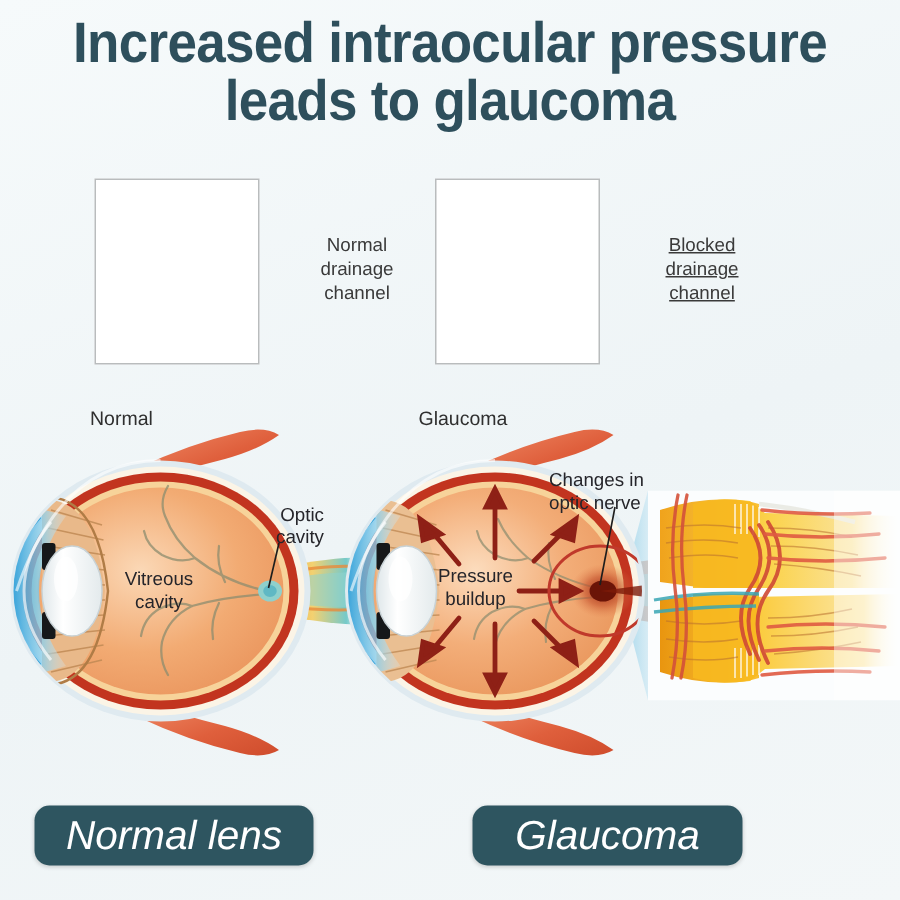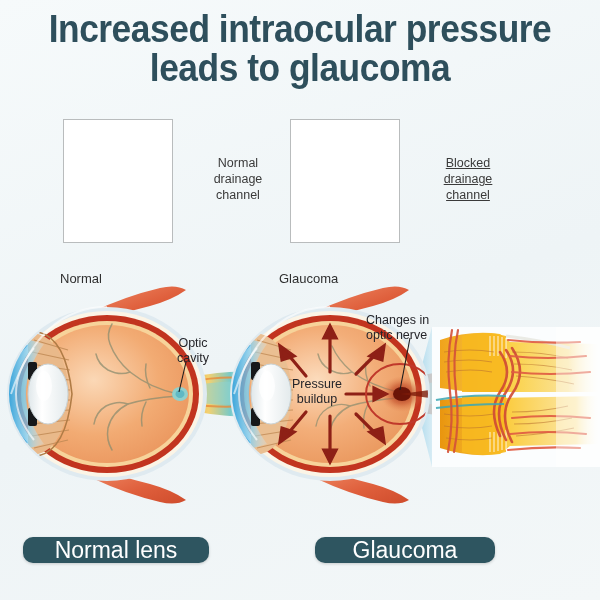--- a/index.html
+++ b/index.html
@@ -66,37 +66,38 @@
   .eyelabel {
     position: absolute;
     color: #25252a;
     font-size: 12.5px;
     line-height: 1.22;
     text-align: center;
     font-weight: normal;
     font-family: "Liberation Sans", sans-serif;
   }
   #label-vitreous { left: 62px;  top: 379px; width: 88px; }
-  #label-opticnerve { left: 170px; top: 336px; width: 46px; text-align:center; }
+  #label-opticnerve { left: 170px; top: 336px; width: 46px; text-align:right; }
   #label-pressure { left: 273px; top: 377px; width: 88px; }
   #label-changes  { left: 366px; top: 313px; width: 92px; text-align:left; }
 
   
   .pill {
     position: absolute;
-    height: 26px;
+    height: 40px;
     background: #2e5560;
     border-radius: 10px;
     color: #ffffff;
-    font-size: 23px;
+    font-size: 27px;
     display: flex;
     align-items: center;
     justify-content: center;
     box-shadow: 0 1px 3px rgba(0,0,0,0.18);
     font-family: "Liberation Sans", sans-serif;
+    font-style: italic;
   }
   #pill-normal   { left: 23px;  top: 537px; width: 186px; }
   #pill-glaucoma { left: 315px; top: 537px; width: 180px; }
 
   svg { display: block; }
   .art { position: absolute; left: 0; top: 0; pointer-events: none; }
 </style>
 </head>
 <body>
 
@@ -516,20 +517,24 @@
 
   <div class="panel-label" id="label-blocked-drain">
     <div>Blocked</div>
     <div>drainage</div>
     <div>channel</div>
   </div>
 
   <div class="caption" id="caption-normal">Normal</div>
   <div class="caption" id="caption-glaucoma">Glaucoma</div>
 
+  <div class="eyelabel" id="label-vitreous">
+    <div>Vitreous</div>
+    <div>cavity</div>
+  </div>
 
   <div class="eyelabel" id="label-opticnerve">
     <div>Optic</div>
     <div>cavity</div>
   </div>
 
   <div class="eyelabel" id="label-changes">
     <div>Changes in</div>
     <div>optic nerve</div>
   </div>

